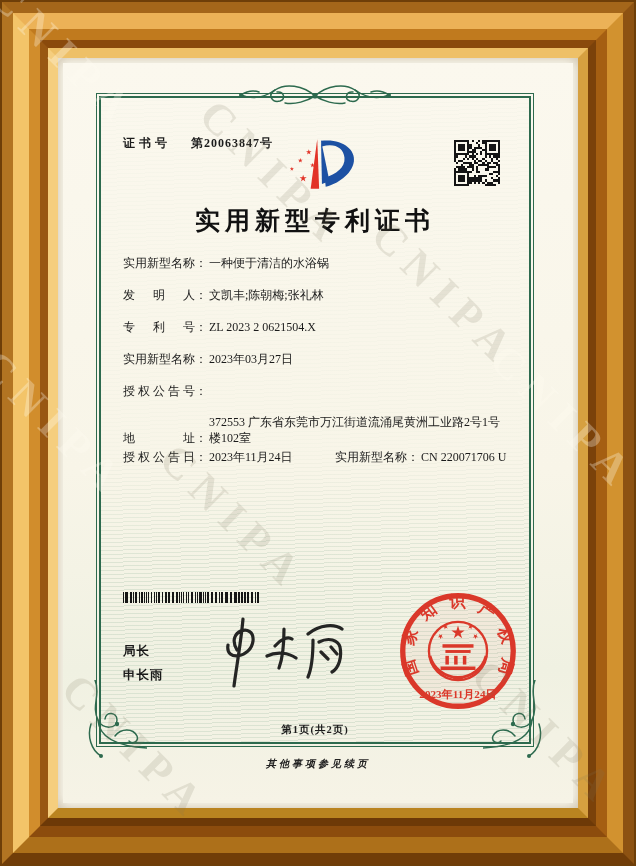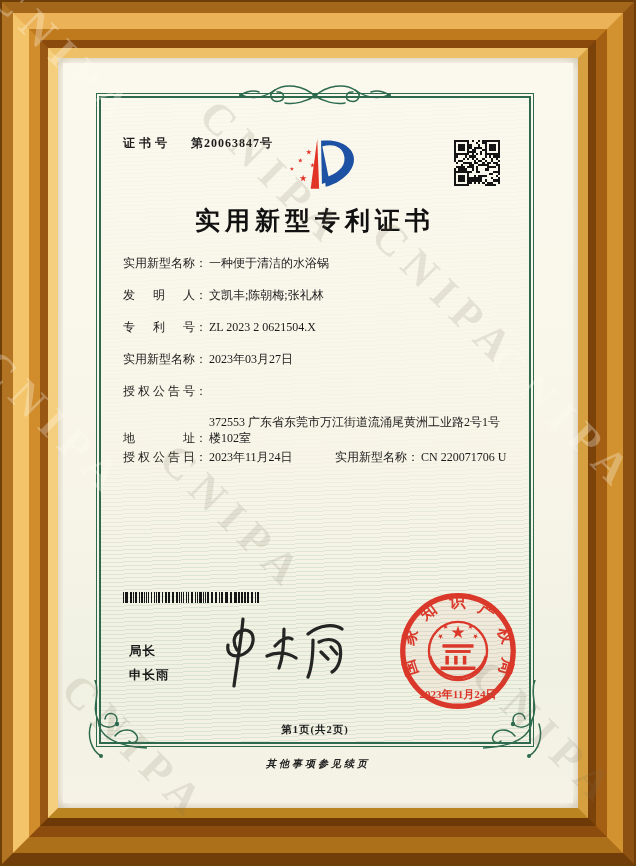--- a/index.html
+++ b/index.html
@@ -51,21 +51,21 @@
 
   .paragraphs{position:absolute;left:26px;right:20px;top:386px;
       font-size:11px;font-style:italic;font-weight:600;line-height:18.5px;
       color:#262626;letter-spacing:.4px;}
   .paragraphs p{margin:0 0 4px 0;text-indent:2em;}
 
   .barcode{position:absolute;left:26px;top:498px;width:140px;height:11px;font-size:0;}
   .barcode i{display:inline-block;height:100%;background:#161616;vertical-align:top;}
 
   .sign-block{position:absolute;left:26px;top:549px;font-size:12.5px;font-weight:700;color:#191919;}
-  .sign-block div{margin-bottom:7px;letter-spacing:1px;margin-left:6px;}
+  .sign-block div{margin-bottom:7px;letter-spacing:1px;}
   .signature{position:absolute;left:108px;top:516px;}
 
   .seal{position:absolute;left:298px;top:494px;}
 
   .page-num{position:absolute;left:0;right:0;bottom:9px;text-align:center;
             font-size:10.5px;font-weight:700;color:#1c1c1c;letter-spacing:1px;}
   .cont-note{position:absolute;left:0;right:0;top:694px;text-align:center;
       font-size:10px;font-style:italic;font-weight:600;letter-spacing:3px;color:#222;}
 
   

